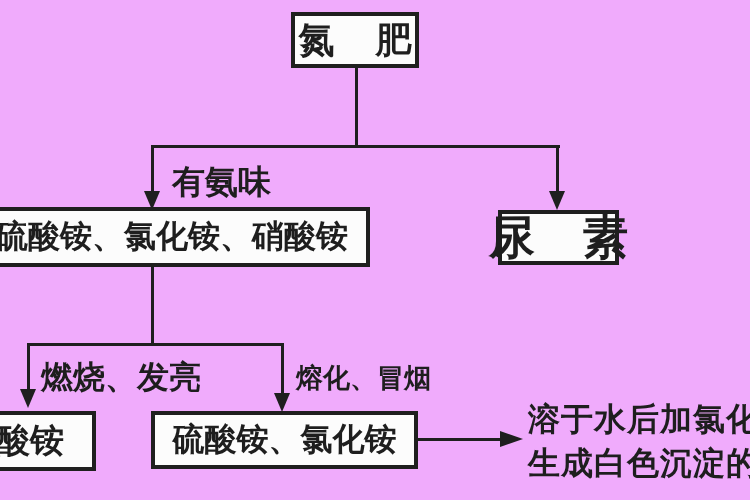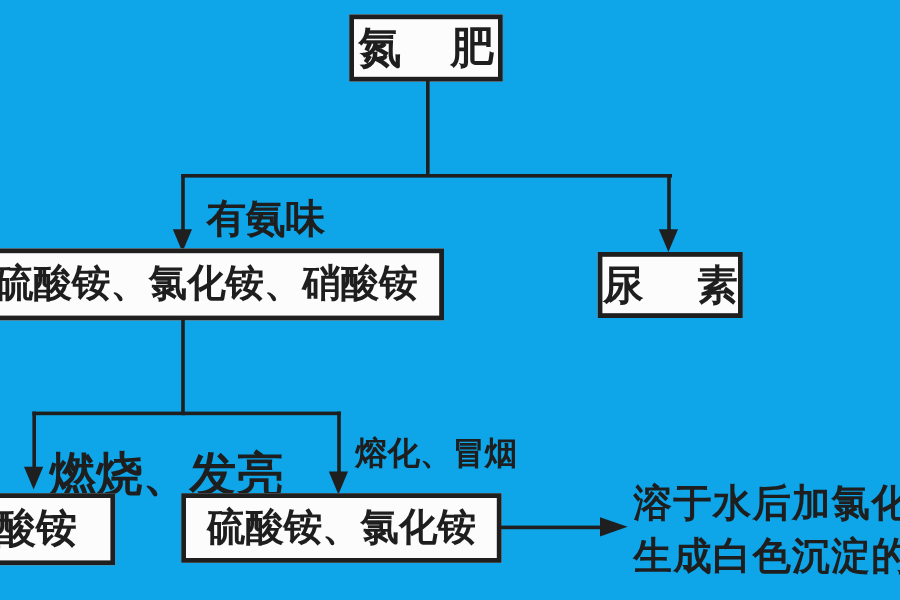--- a/index.html
+++ b/index.html
@@ -1,20 +1,20 @@
 <!DOCTYPE html>
 <html><head>
 <meta charset="utf-8">
 <style>
   html, body { margin: 0; padding: 0; }
   #canvas {
     position: relative;
     width: 750px;
     height: 500px;
-    background: #0ea5e9;
+    background: #f0abfc;
     overflow: hidden;
     font-family: "Liberation Serif", "DejaVu Serif", serif;
     color: #1e1e1e;
   }
   .node {
     position: absolute;
     border: 4px solid #1f1f1f;
     background: #fcfcfc;
     display: flex;
     align-items: center;
@@ -51,21 +51,21 @@
     font-weight: bold;
     white-space: nowrap;
     line-height: 44px;
     font-size: 32px;
     letter-spacing: 1px;
   }
 
   
   #node-fertilizer       { left: 291px; top: 12px;  width: 128px; height: 56px; font-size: 36px; letter-spacing: 16px; padding-left: 16px; }
   #node-ammonium-salts   { left: -26px; top: 207px; width: 396px; height: 60px; font-size: 32px; }
-  #node-urea             { left: 498px; top: 210px; width: 121px; height: 55px; font-size: 34px; letter-spacing: 18px; padding-left: 18px; }
+  #node-urea             { left: 498px; top: 210px; width: 121px; height: 55px; font-size: 46px; letter-spacing: 18px; padding-left: 18px; }
   #node-nitrate          { left: -70px; top: 411px; width: 166px; height: 60px; font-size: 34px; }
   #node-sulfate-chloride { left: 151px; top: 411px; width: 267px; height: 58px; font-size: 32px; text-align: center; }
 
   
   #line-root-down        { left: 355px; top: 66px;  width: 3px;   height: 81px; }
   #line-branch1          { left: 151px; top: 145px; width: 409px; height: 3px; }
   #line-left-down        { left: 151px; top: 145px; width: 3px;   height: 50px; }
   #line-right-down       { left: 556px; top: 145px; width: 3px;   height: 50px; }
   #arrow-left-down       { left: 144px; top: 191px; }
   #arrow-right-down      { left: 549px; top: 191px; }
@@ -76,21 +76,21 @@
   #arrow-subleft-down    { left: 20px;  top: 389px; }
   #arrow-subright-down   { left: 274px; top: 393px; }
   #line-to-result        { left: 417px; top: 438px; width: 86px;  height: 3px; }
   #arrow-to-result       { left: 500px; top: 431px; }
 
   
   #label-add-alkali   { left: 366px; top: 88px;  font-size: 31px; }
   #label-has-ammonia  { left: 172px; top: 160px; font-size: 33px; }
   #label-no-ammonia   { left: 577px; top: 160px; font-size: 33px; }
   #label-calcine      { left: 164px; top: 290px; font-size: 33px; }
-  #label-burn-glow    { left: 41px;  top: 368px; font-size: 39px; }
+  #label-burn-glow    { left: 41px;  top: 356px; font-size: 32px; }
   #label-melt-smoke   { left: 296px; top: 360px; font-size: 27px; }
 
   #result-block { left: 528px; top: 397px; }
 </style>
 </head>
 <body>
 
 <div id="canvas">
 
   <div class="node" id="node-fertilizer">氮 肥</div>

